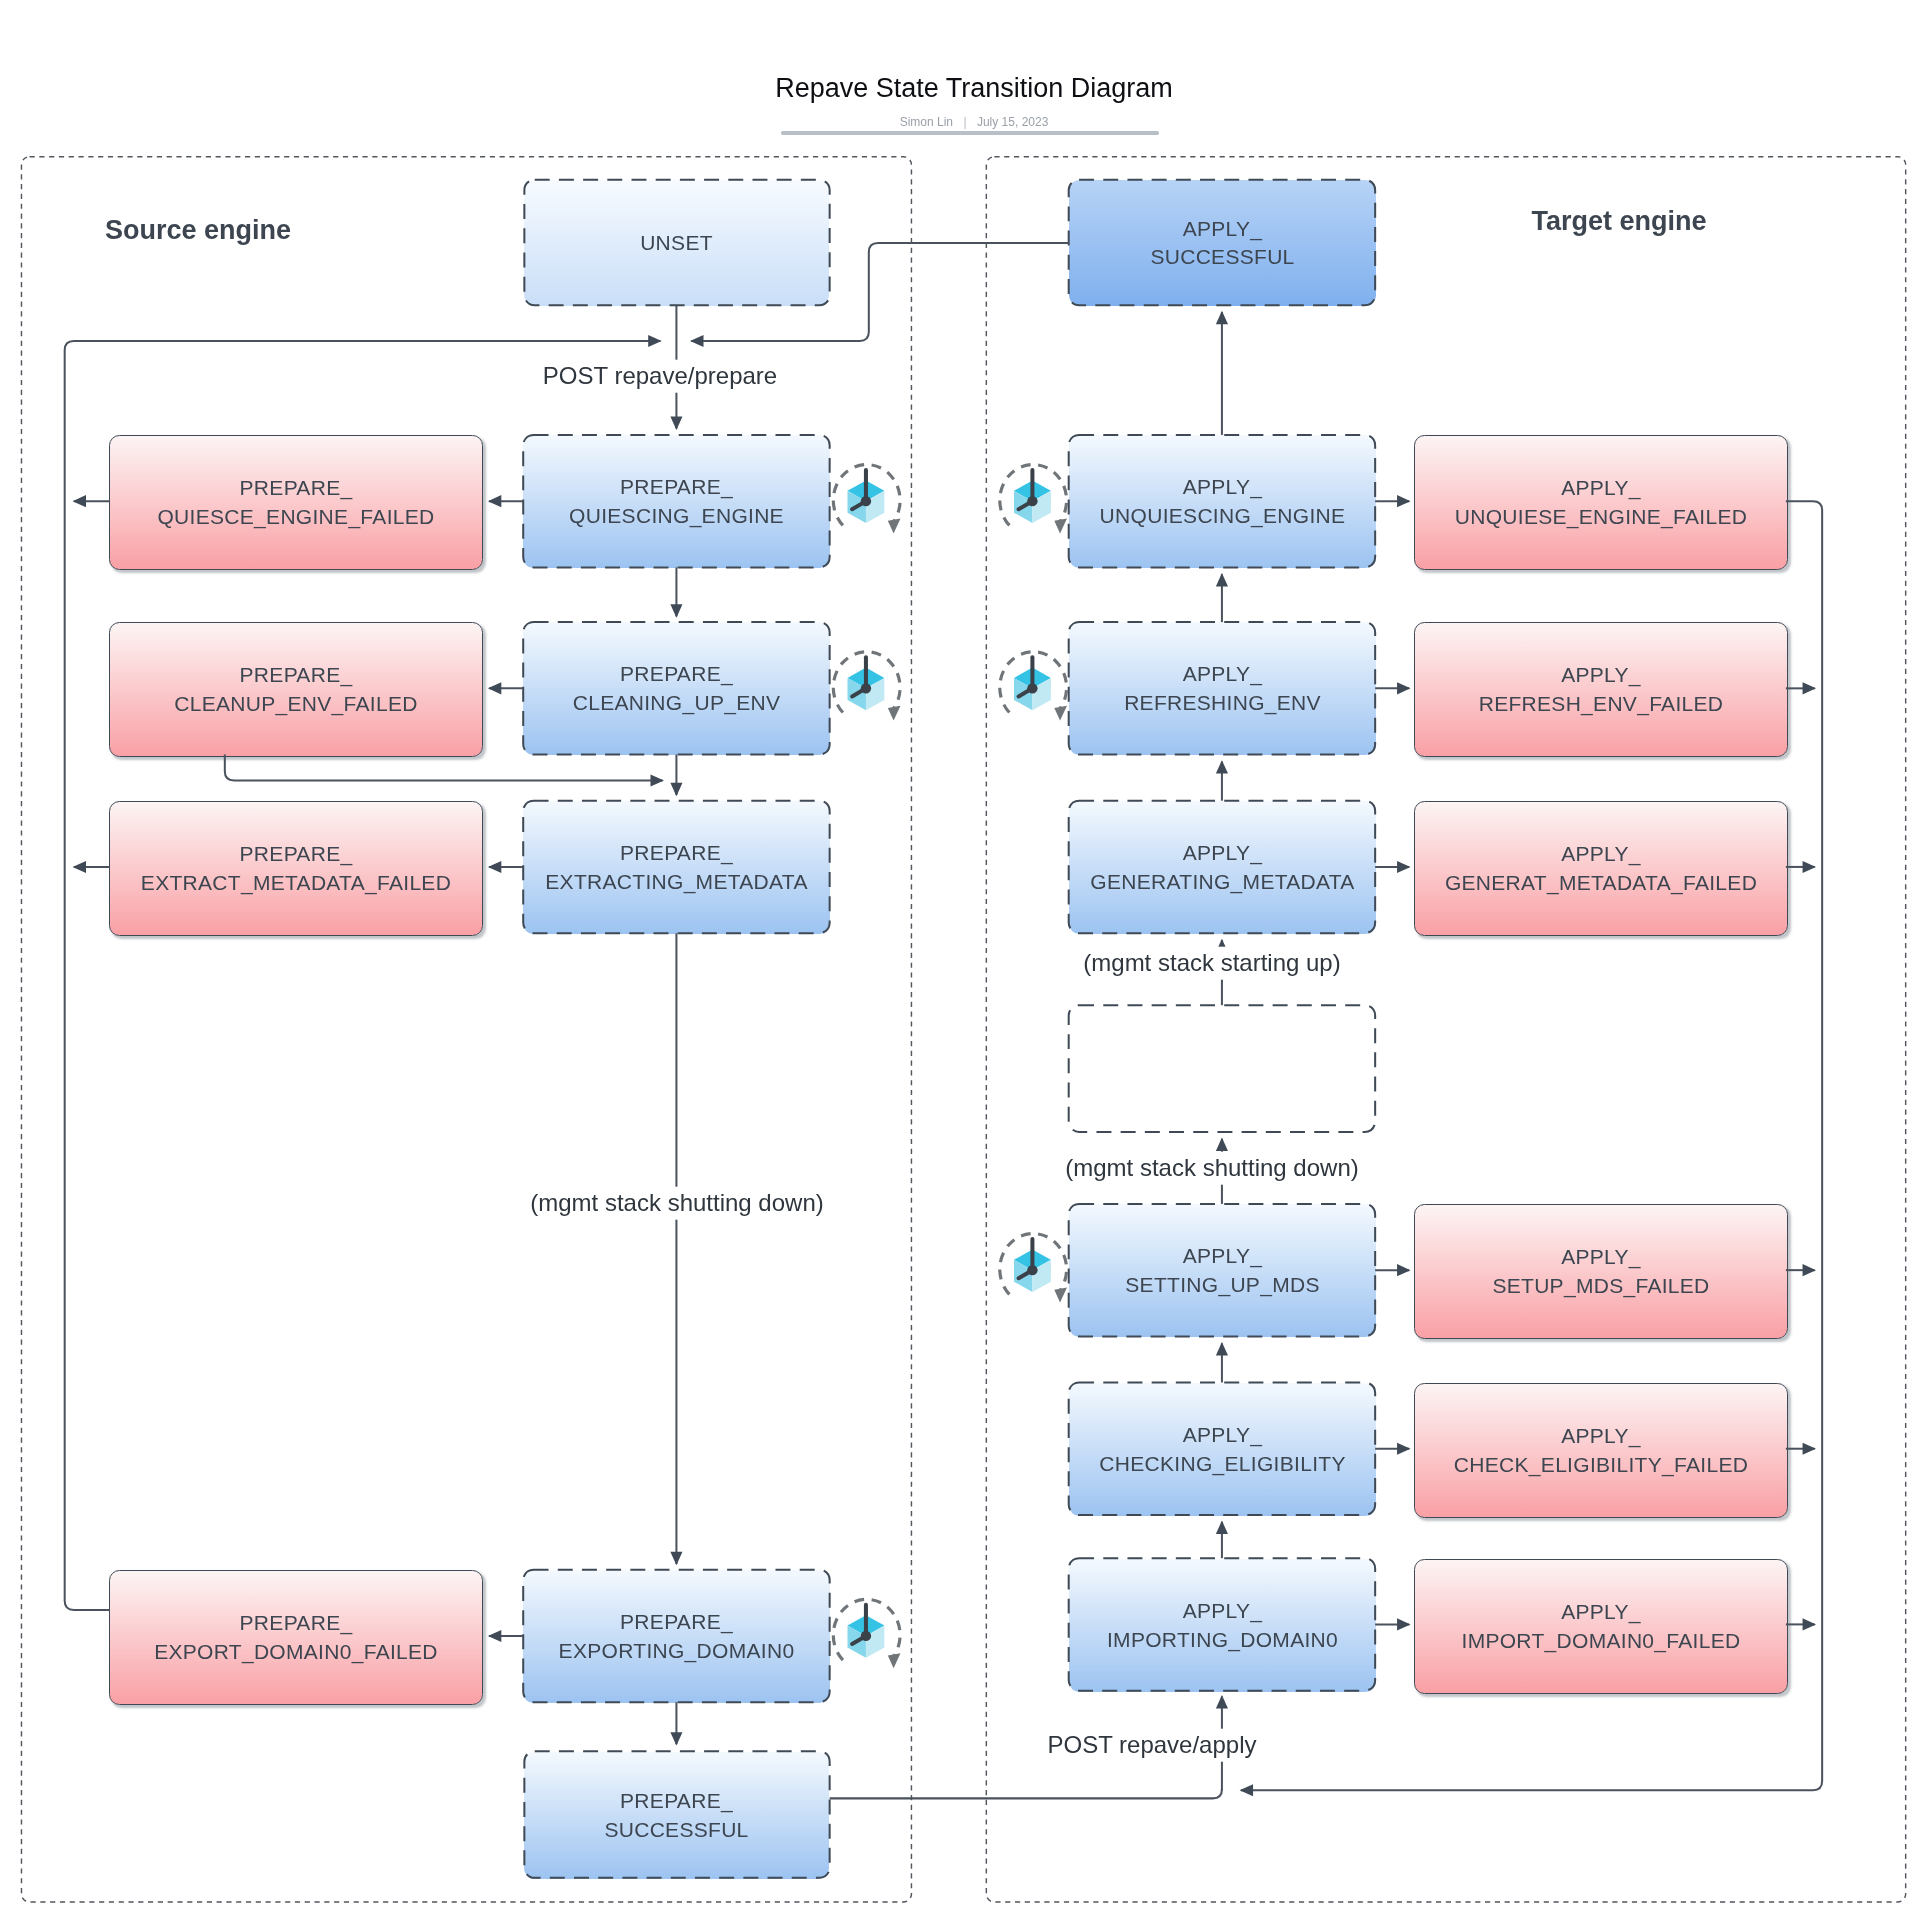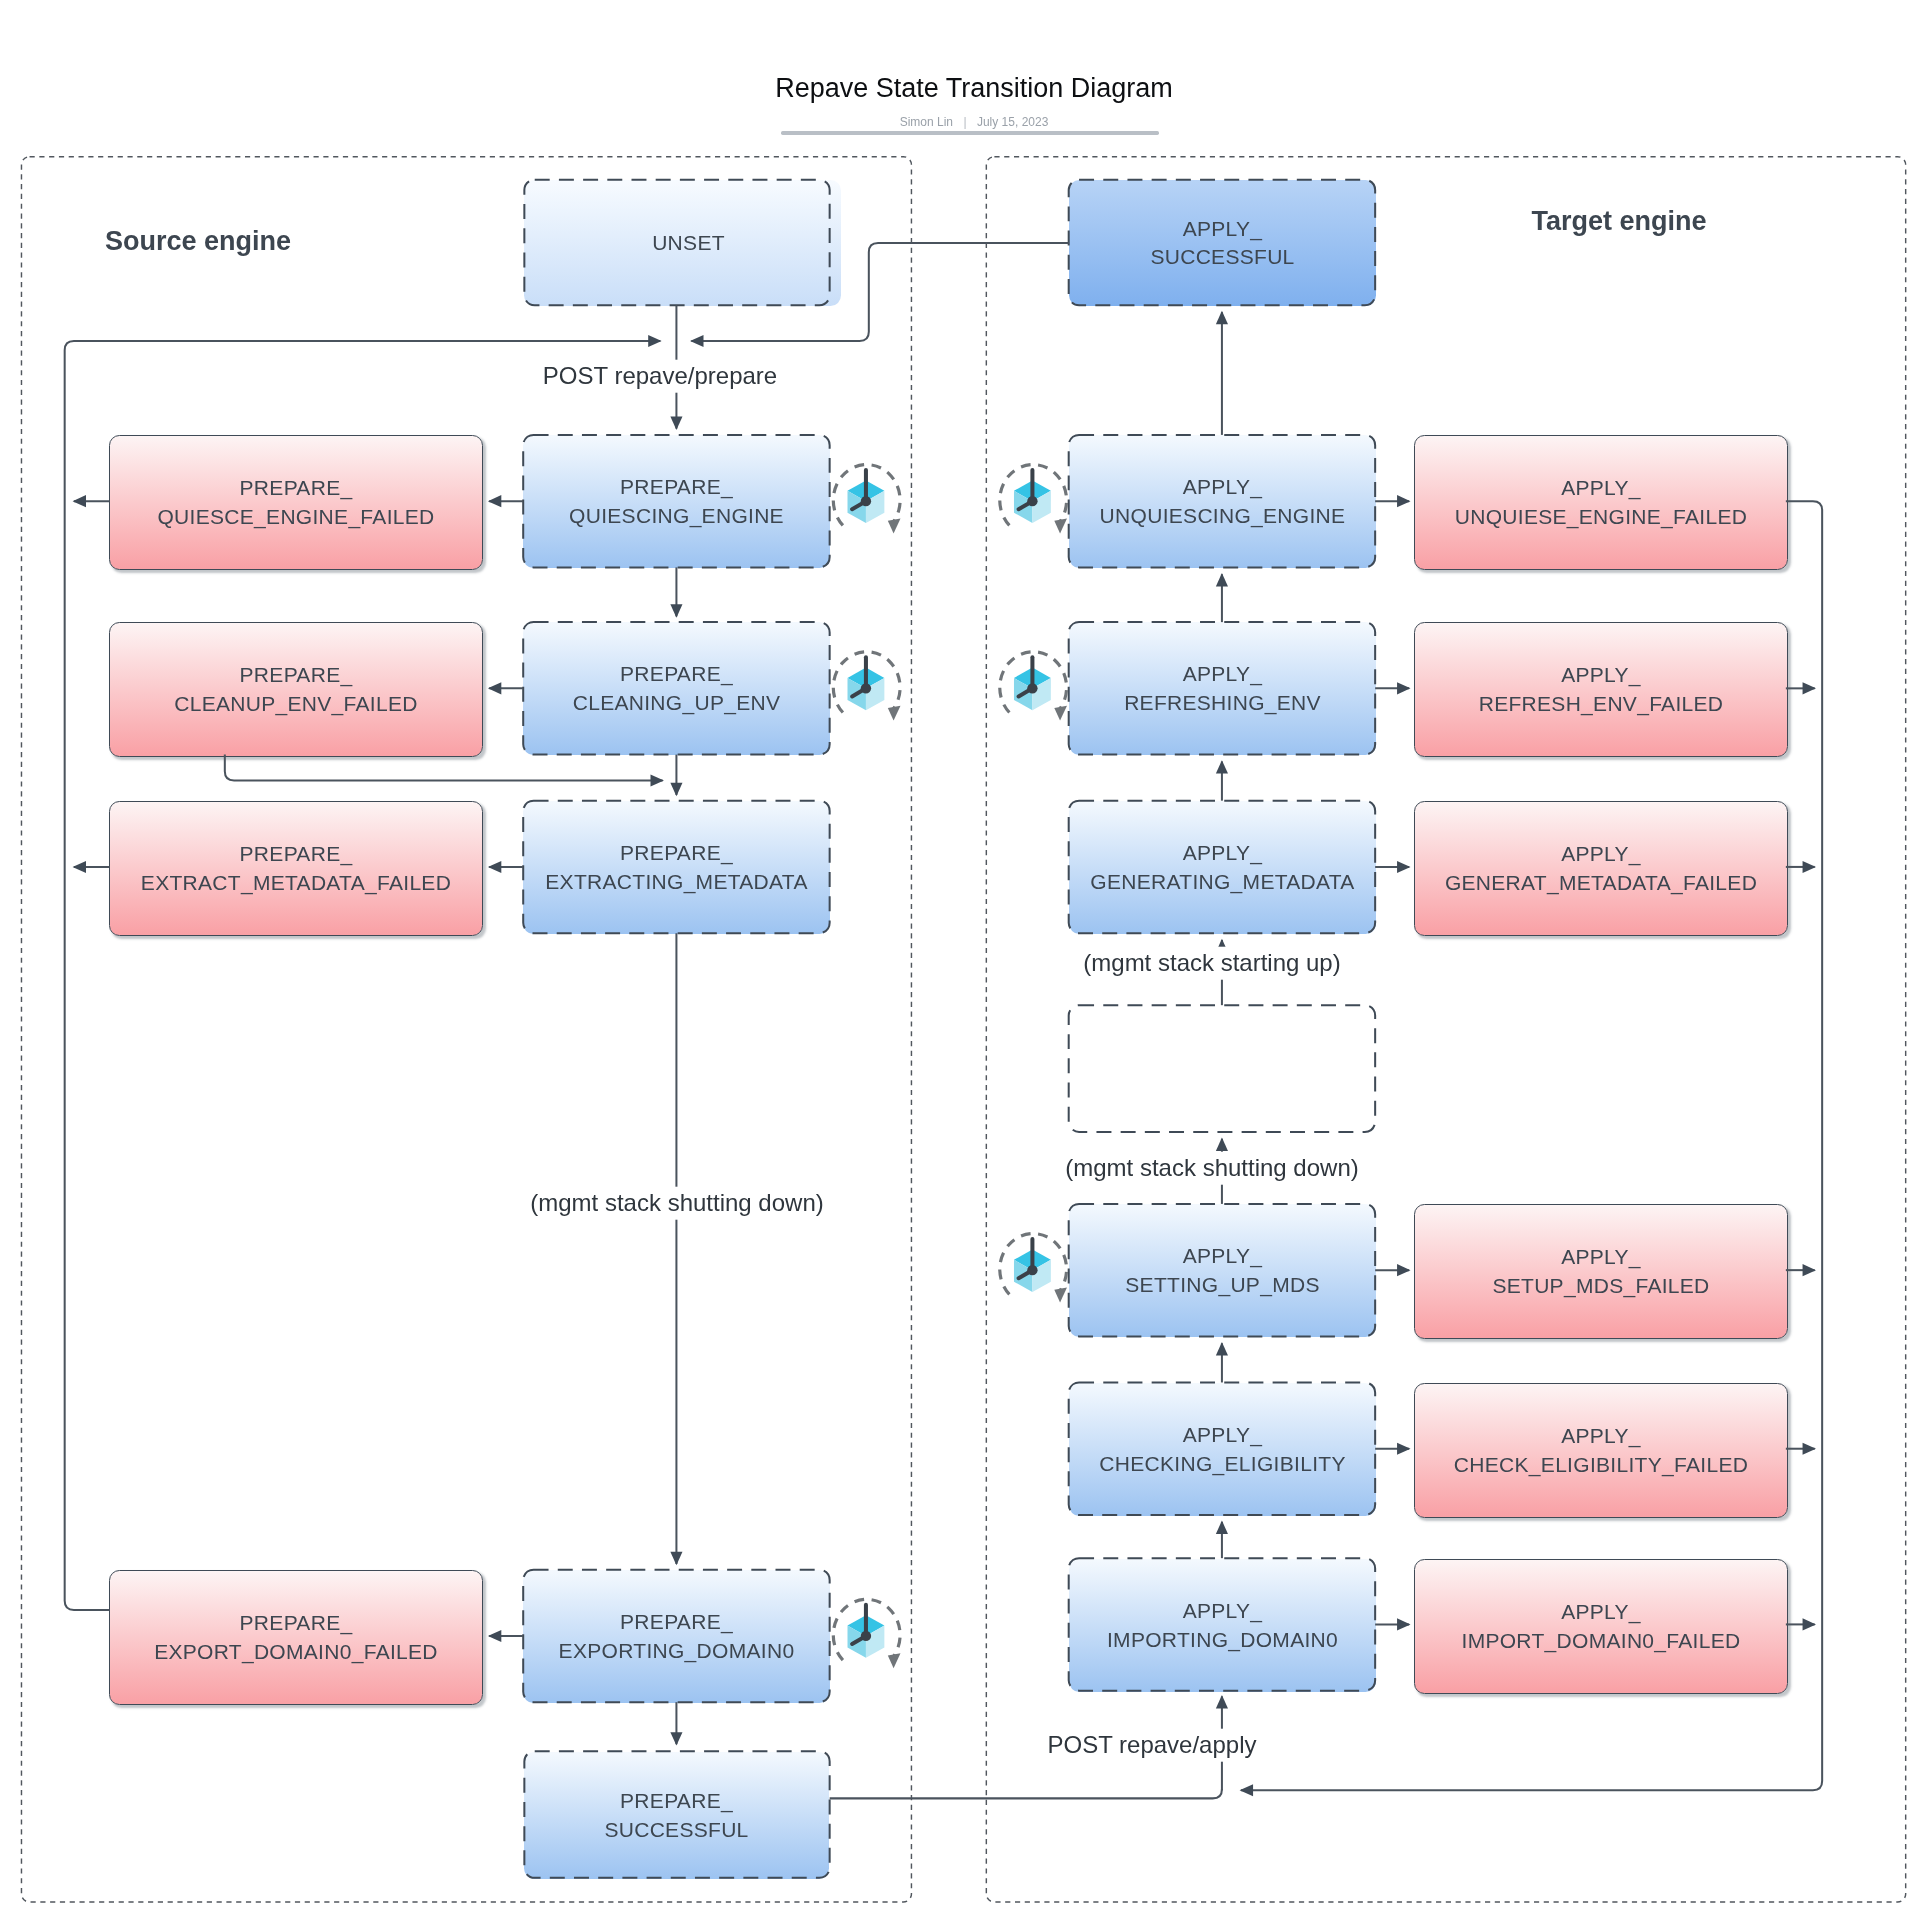--- a/index.html
+++ b/index.html
@@ -50,24 +50,24 @@
 <body>
 
 <div id="canvas">
 
   <div class="abs center title" style="left:974px;top:88px;">Repave State Transition Diagram</div>
   <div class="abs center subtitle" style="left:974px;top:122px;">
     <span>Simon Lin</span><span class="sep">|</span><span>July 15, 2023</span>
   </div>
   <div class="abs divider" style="left:781px;top:131px;width:378px;height:3.5px;"></div>
 
-  <div class="abs center section-heading" style="left:198px;top:230px;margin-top:11px;">Source engine</div>
+  <div class="abs center section-heading" style="left:198px;top:230px;">Source engine</div>
   <div class="abs center section-heading" style="left:1619px;top:221px;text-align:right;">Target engine</div>
 
-  <div class="abs state s-unset" style="left:524px;top:180px;width:305px;height:126px;padding-left:12px;">
+  <div class="abs state s-unset" style="left:524px;top:180px;width:305px;height:126px;">
     <span>UNSET</span>
   </div>
   <div class="abs state s-blue" style="left:523px;top:435px;width:307px;height:133px;">
     <span>PREPARE_</span>
       <span>QUIESCING_ENGINE</span>
   </div>
   <div class="abs state s-red" style="left:109px;top:435px;width:372px;height:133px;">
     <span>PREPARE_</span>
       <span>QUIESCE_ENGINE_FAILED</span>
   </div>

